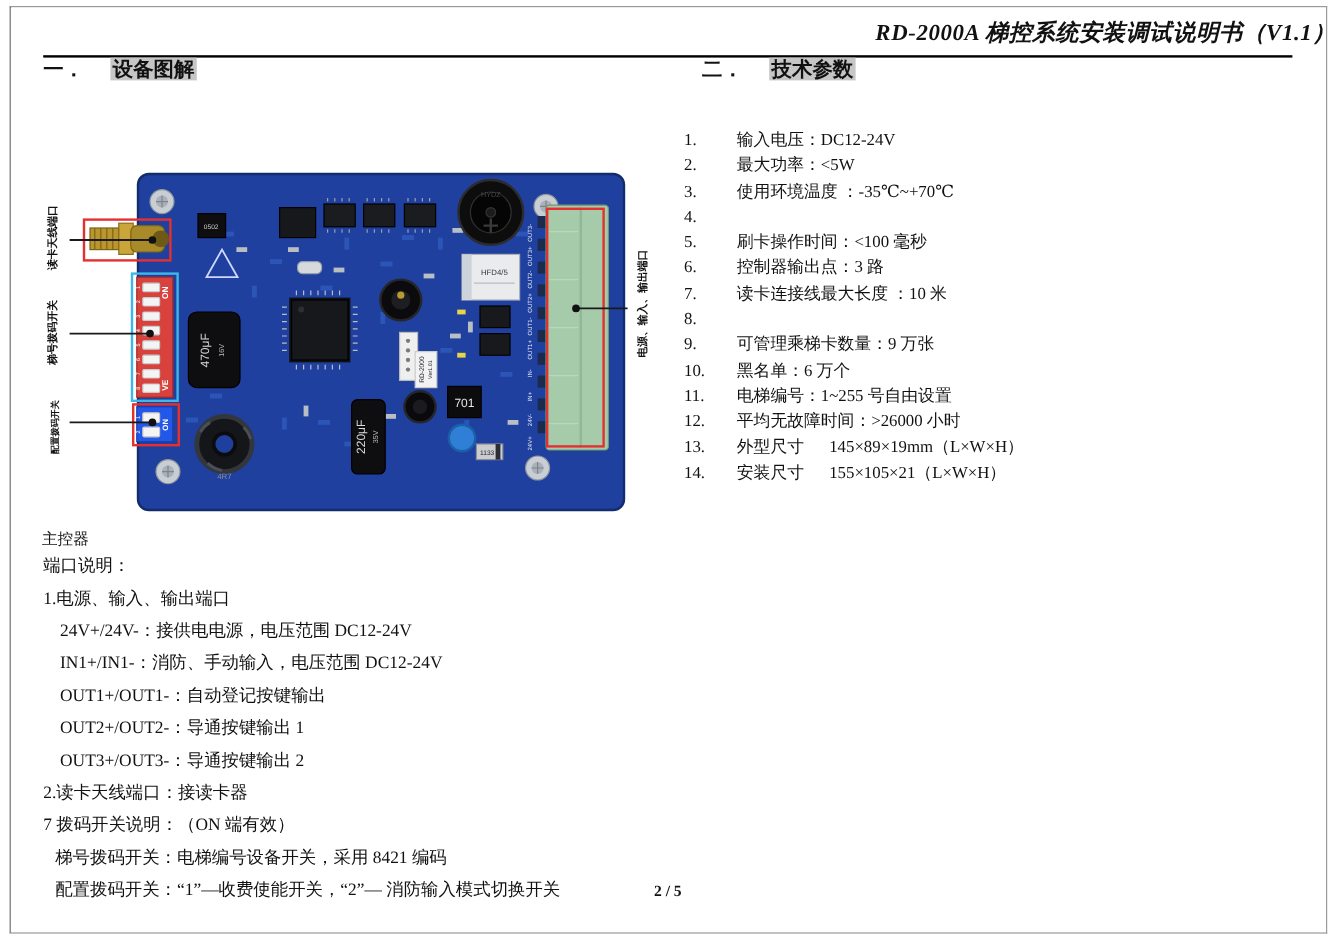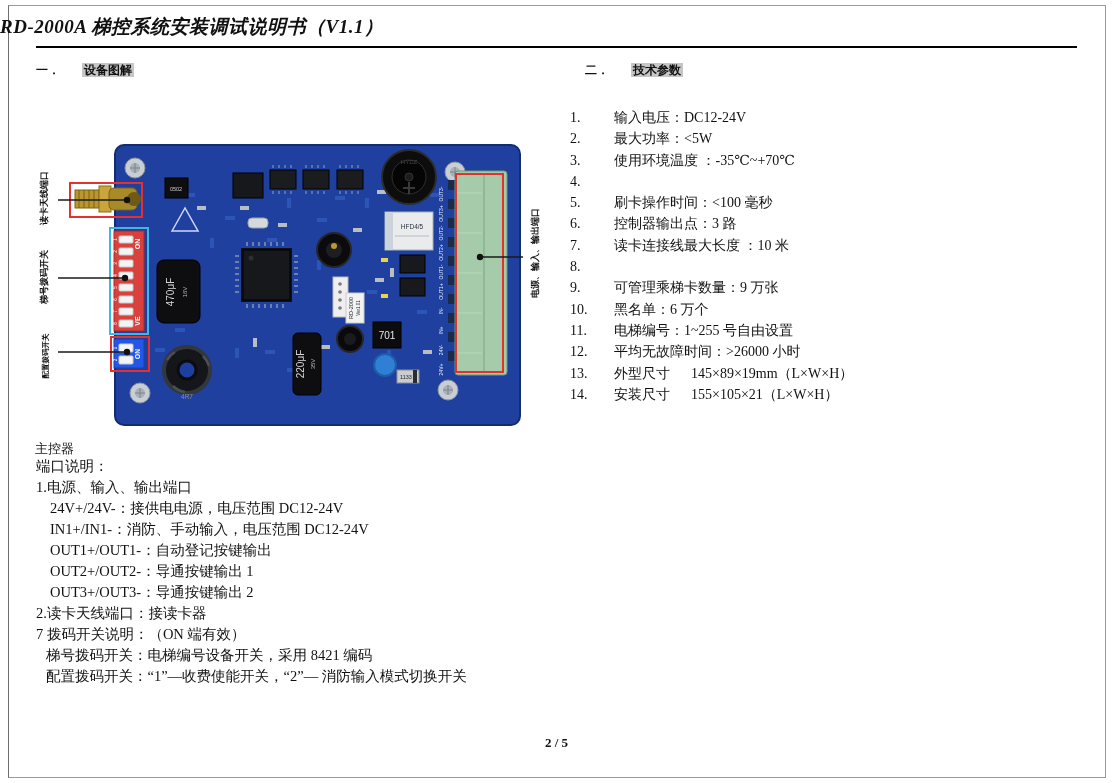--- a/index.html
+++ b/index.html
@@ -2,35 +2,35 @@
 <html><head>
 <meta charset="utf-8">
 <style>
   html,body{margin:0;padding:0;}
   body{
     width:1113px;height:783px;position:relative;background:#fff;overflow:hidden;
     font-family:"Liberation Serif","DejaVu Serif",serif;color:#111;
   }
   .page-border{position:absolute;left:8px;top:5px;width:1096px;height:771px;
     border:1px solid #9a9a9a;border-left-color:#6f6f6f;pointer-events:none;}
-  .doc-title{position:absolute;left:0;top:14px;width:1113px;text-align:left;
+  .doc-title{position:absolute;left:0;top:14px;width:1113px;text-align:right;
     font-size:19px;font-weight:bold;font-style:italic;letter-spacing:.5px;}
   .header-rule{position:absolute;left:36px;top:46px;width:1041px;border-top:2px solid #000;}
-  .sec{position:absolute;top:62px;font-family:"Liberation Sans","DejaVu Sans",sans-serif;
-    font-weight:bold;font-size:12px;}
+  .sec{position:absolute;top:46px;font-family:"Liberation Sans","DejaVu Sans",sans-serif;
+    font-weight:bold;font-size:17px;}
   .sec-one{left:36px;} .sec-two{left:585px;}
   .sec-num{margin-right:22px;}
   .hl{background:#c6c6c6;padding:0 2px;}
   svg.figure{position:absolute;left:35px;top:98px;}
   .caption{position:absolute;left:35px;top:440px;width:530px;text-align:left;font-size:13px;}
   .tech-list{position:absolute;left:570px;top:107px;width:510px;font-size:14px;}
   .tech-row{display:flex;line-height:21.3px;white-space:pre;}
   .t-num{width:44px;flex:0 0 44px;}
   .port-notes{position:absolute;left:36px;top:456px;width:560px;font-size:14.5px;}
-  .pn-line{line-height:21px;white-space:pre;}
+  .pn-line{line-height:21px;white-space:pre;margin-top:6px;}
   .pn-line.ind1{padding-left:14px;}
   .pn-line.ind2{padding-left:10px;}
   .footer{position:absolute;left:0;top:735px;width:1113px;text-align:center;
     font-size:13px;font-weight:bold;}
   text{font-family:"Liberation Sans","DejaVu Sans",sans-serif;}
   .callout{font-weight:600;fill:#111;}
 </style>
 </head>
 <body>
 

